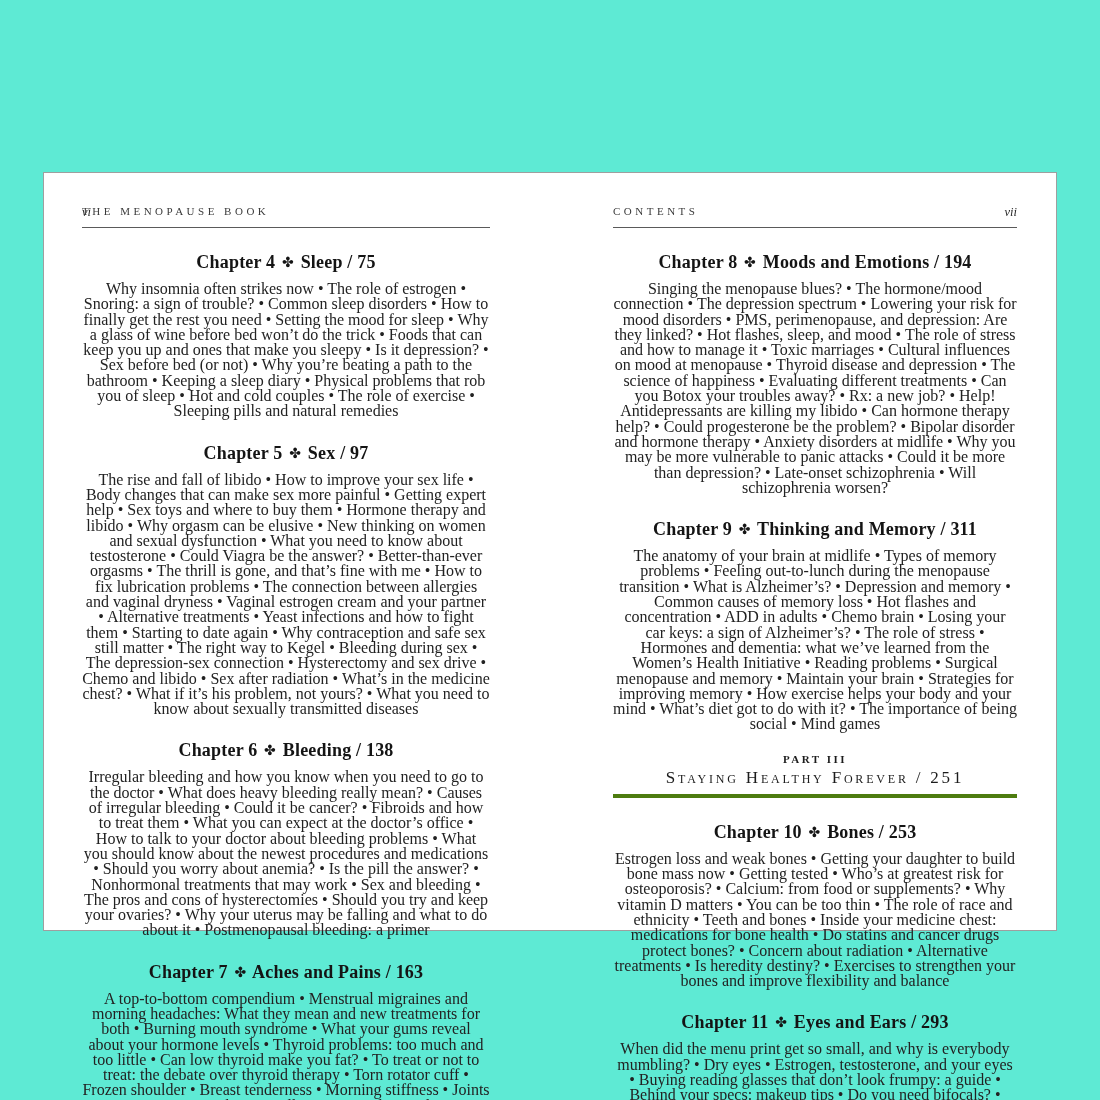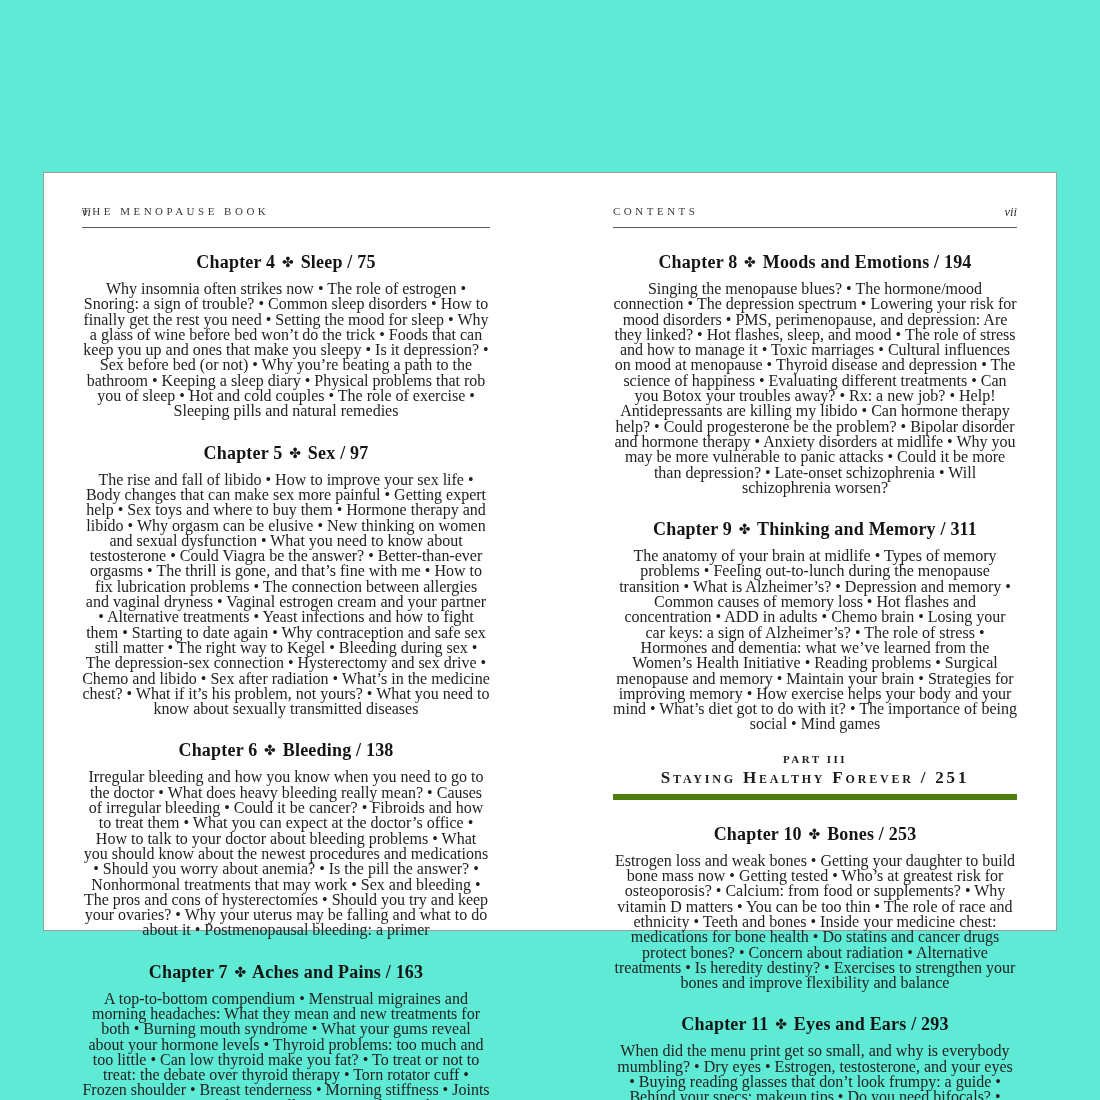--- a/index.html
+++ b/index.html
@@ -79,33 +79,33 @@
     margin: 3px 0 0 0;
     font-size: 16px;
     line-height: 15.3px;
     color: #222222;
     text-align: center;
   }
 
   .part-divider {
     margin-top: 21px;
     text-align: center;
-    border-bottom: 6px solid #4d7c0f;
+    border-bottom: 4px solid #4d7c0f;
     padding-bottom: 6px;
   }
   .part-label {
     font-size: 11px;
     font-weight: bold;
     letter-spacing: 2.5px;
     color: #1c1c1c;
   }
   .part-title {
     margin-top: 3px;
     font-variant: small-caps;
-    font-weight: bold;
+    font-weight: normal;
     font-size: 17px;
     letter-spacing: 2.8px;
     color: #1c1c1c;
   }
 </style>
 </head>
 <body>
 
 <div class="canvas">
   <div class="spread">

